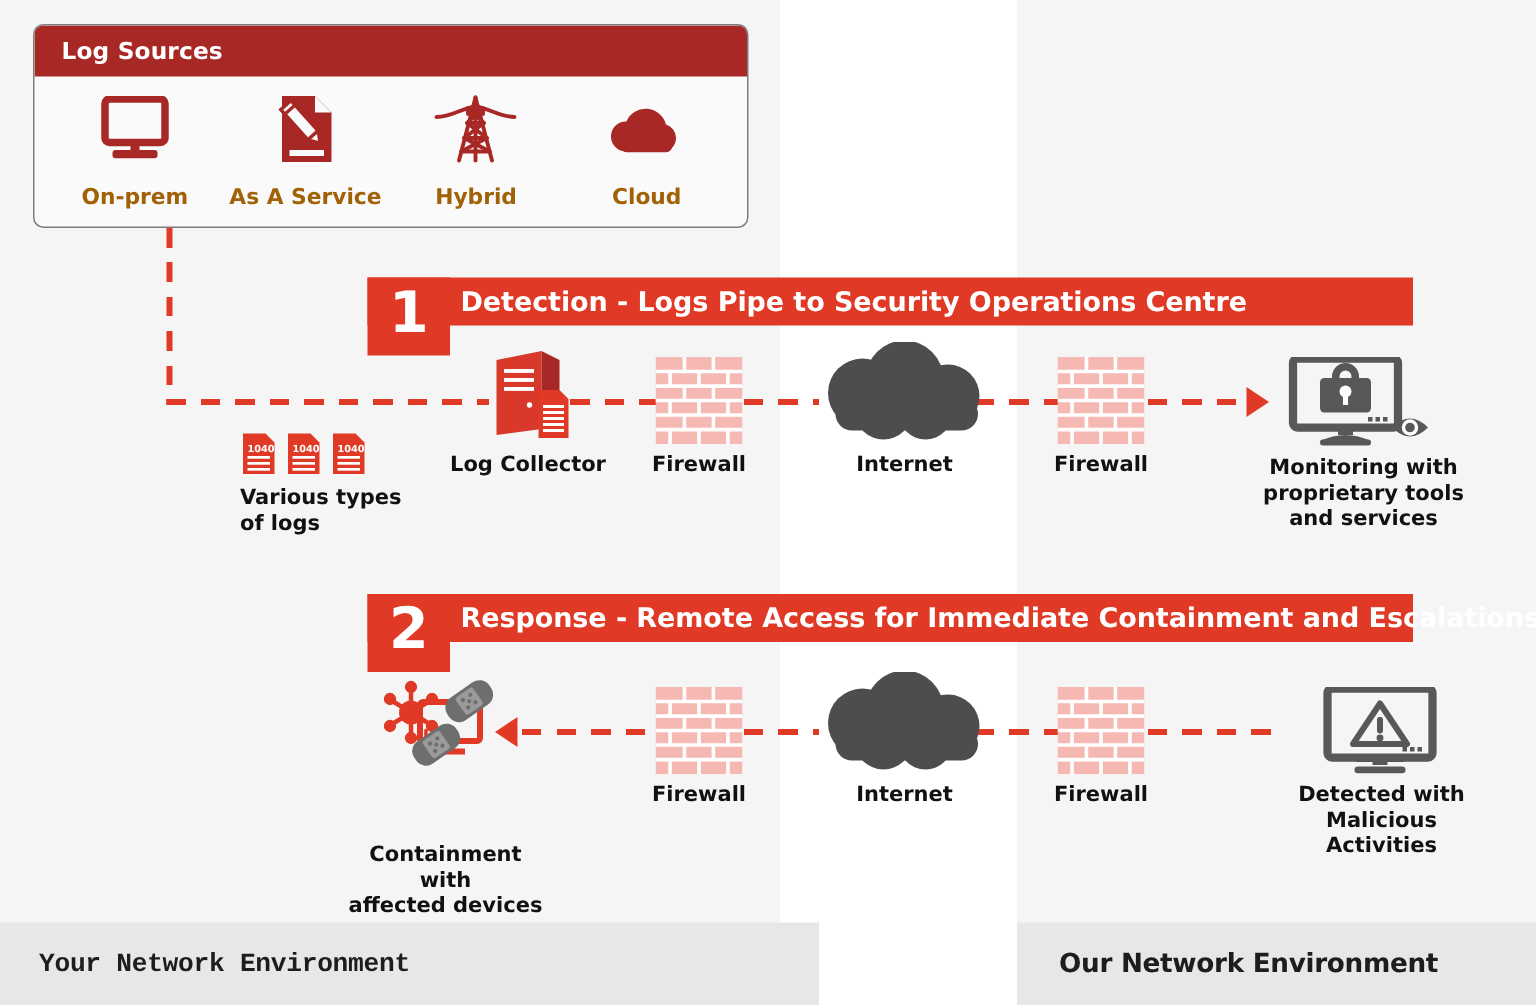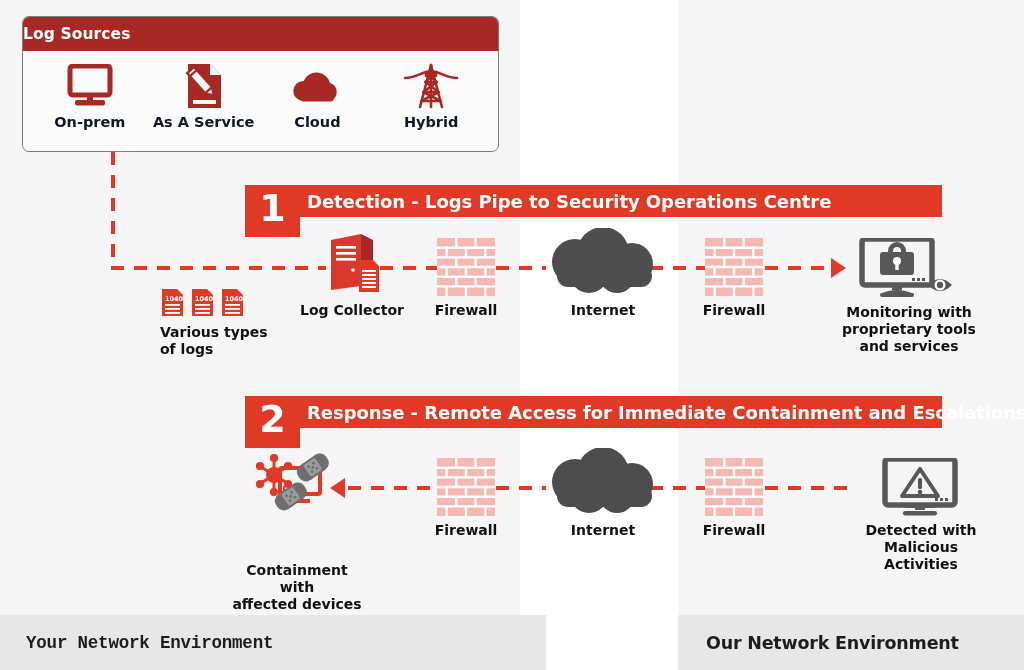--- a/index.html
+++ b/index.html
@@ -25,26 +25,26 @@
   .footer-right{left:678px;right:0;padding-left:28px;}
   .footer-label{font-size:17.5px;font-weight:bold;color:#1d1d1d;letter-spacing:-.2px;}
 
   
   .logsources{
     position:absolute;left:22px;top:16px;width:477px;height:136px;
     background:#fafafa;border:1px solid #7d7d7d;border-radius:7px;overflow:hidden;
     box-sizing:border-box;
   }
   .ls-header{height:34px;background:#a82826;display:flex;align-items:center;
-             }
+             padding-left:18px;}
   .ls-title{color:#fff;font-size:15.5px;font-weight:bold;letter-spacing:.1px;}
   .ls-body{display:flex;padding:8px 10px 0 10px;}
   .ls-item{flex:1;display:flex;flex-direction:column;align-items:center;}
   .ls-icon{height:54px;display:flex;align-items:center;justify-content:center;}
-  .ls-label{margin-top:1px;font-size:14.5px;font-weight:bold;color:#0f172a;}
+  .ls-label{margin-top:11px;font-size:14.5px;font-weight:bold;color:#a16207;}
 
   
   .section{position:absolute;left:245px;width:697px;}
   .banner{position:relative;height:32px;background:#e03a27;}
   .banner-num{
     position:absolute;left:0;top:0;width:55px;height:52px;background:#e03a27;
     color:#fff;font-size:38px;font-weight:bold;line-height:46px;text-align:center;
   }
   .banner-text{position:absolute;left:62px;top:0;height:32px;display:flex;
                align-items:center;color:#fff;font-size:18px;font-weight:bold;
@@ -103,50 +103,50 @@
             <path d="M28 3 v11 h11 Z" fill="#fafafa"></path>
             <rect x="11" y="39" width="23" height="4" fill="#fafafa"></rect>
             <g transform="rotate(-42 22 24)">
               <rect x="17.5" y="4" width="9" height="27" fill="#fafafa" stroke="#a82826" stroke-width="2.2"></rect>
               <path d="M17.5 31 L22 38 L26.5 31 Z" fill="#fafafa" stroke="#a82826" stroke-width="2.2"></path>
               <rect x="17.5" y="4" width="9" height="4" fill="#fafafa" stroke="#a82826" stroke-width="2.2"></rect>
             </g>
           </svg>
         </div>
         <div class="ls-label">As A Service</div>
-      </div>
-
-      <div class="ls-item">
-        <div class="ls-icon">
-          <svg width="54" height="36" viewBox="0 0 54 36">
-            <path d="M13 33 a10 10 0 0 1 0.6 -20 a14 14 0 0 1 26.4 2 a9.5 9.5 0 0 1 0.5 18 Z" fill="#a82826"></path>
-            <rect x="10" y="26" width="34" height="7.5" rx="3.7" fill="#a82826"></rect>
-          </svg>
-        </div>
-        <div class="ls-label">Cloud</div>
       </div>
 
       <div class="ls-item">
         <div class="ls-icon">
           <svg width="58" height="48" viewBox="0 0 58 48">
             <g stroke="#a82826" stroke-width="2.6" fill="none" stroke-linecap="round">
               <path d="M29 3 L18 45 M29 3 L40 45"></path>
               <path d="M29 3 L29 45"></path>
               <path d="M23.5 20 L34.5 20 M21.5 30 L36.5 30 M19.5 39 L38.5 39 M25.5 11 L32.5 11"></path>
               <path d="M25.5 11 L34.5 20 M32.5 11 L23.5 20"></path>
               <path d="M23.5 20 L36.5 30 M34.5 20 L21.5 30"></path>
               <path d="M21.5 30 L38.5 39 M36.5 30 L19.5 39"></path>
               <path d="M29 9 C20 10 13 16 3 16 M29 9 C38 10 45 16 55 16"></path>
               <path d="M24 10 L24 14 M34 10 L34 14"></path>
             </g>
           </svg>
         </div>
         <div class="ls-label">Hybrid</div>
       </div>
 
+      <div class="ls-item">
+        <div class="ls-icon">
+          <svg width="54" height="36" viewBox="0 0 54 36">
+            <path d="M13 33 a10 10 0 0 1 0.6 -20 a14 14 0 0 1 26.4 2 a9.5 9.5 0 0 1 0.5 18 Z" fill="#a82826"></path>
+            <rect x="10" y="26" width="34" height="7.5" rx="3.7" fill="#a82826"></rect>
+          </svg>
+        </div>
+        <div class="ls-label">Cloud</div>
+      </div>
+
     </div>
   </div>
 
   <div class="dash-v" style="left:111px;top:152px;height:116px;"></div>
   <div class="dash-corner" style="left:111px;top:266px;"></div>
   <div class="dash-h" style="left:111px;top:266px;width:215px;"></div>
 
   <div class="section" style="top:185px;">
     <div class="banner">
       <div class="banner-num">1</div>

